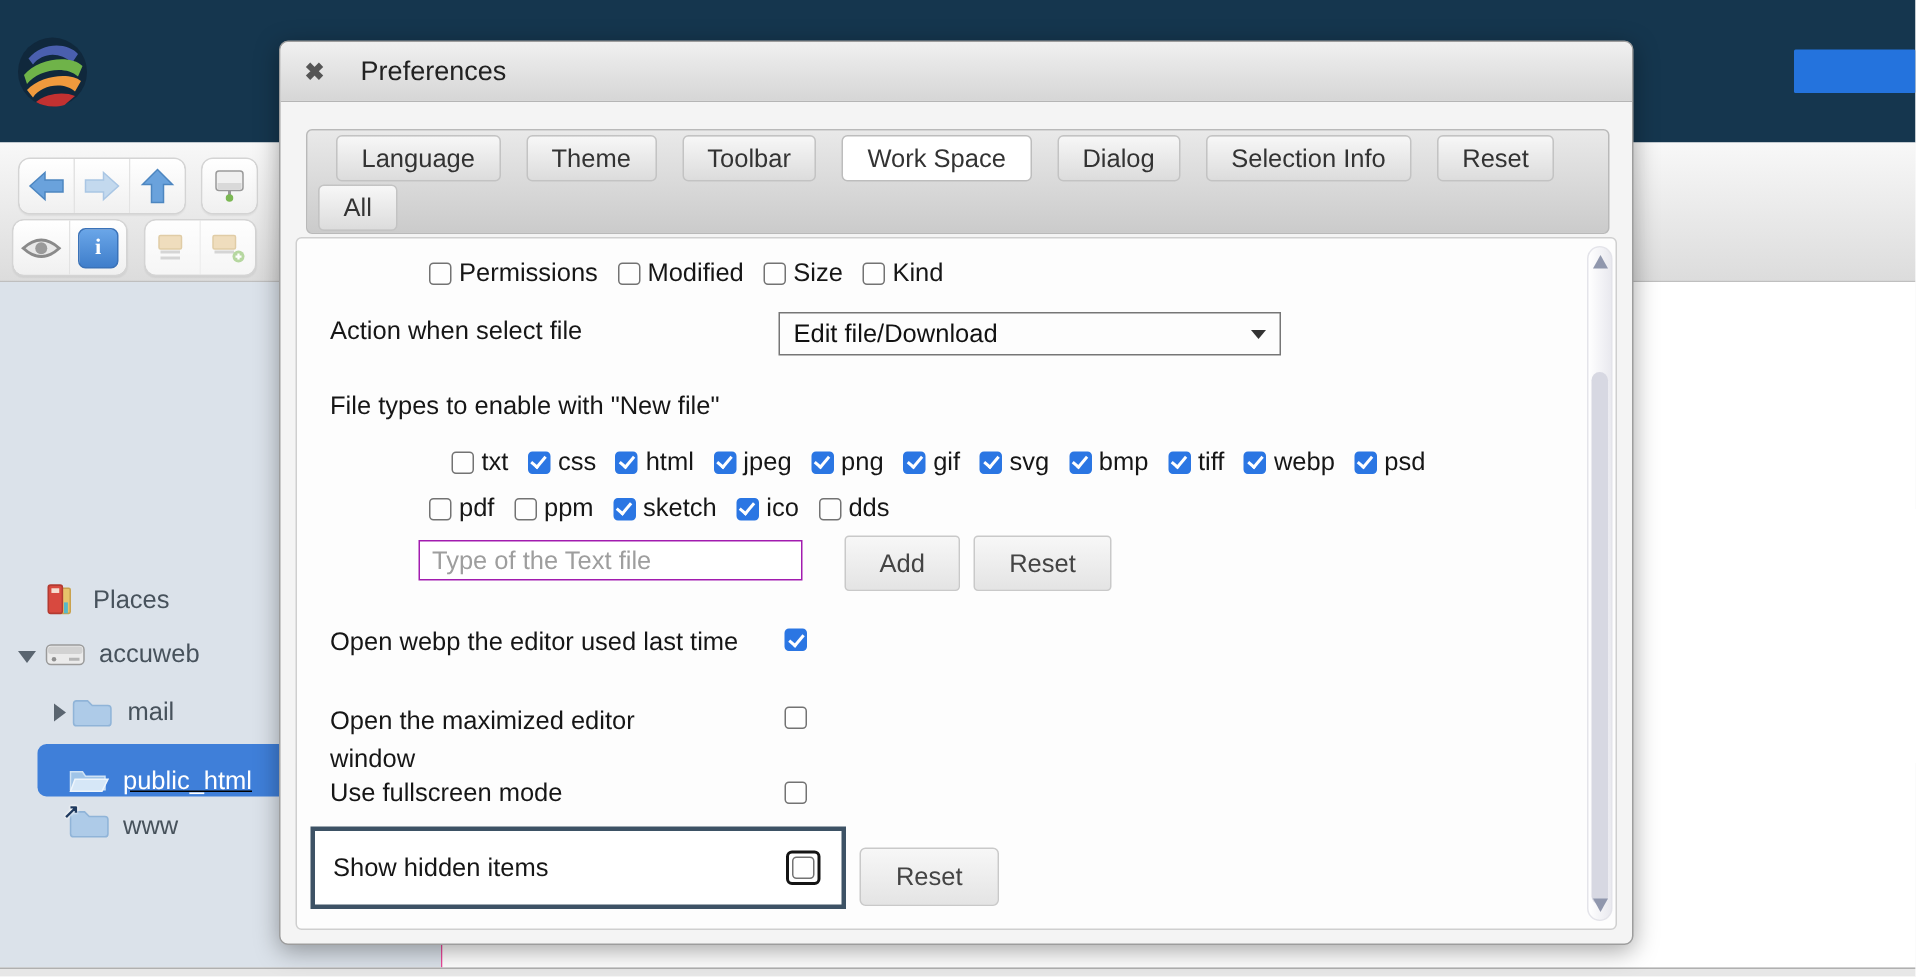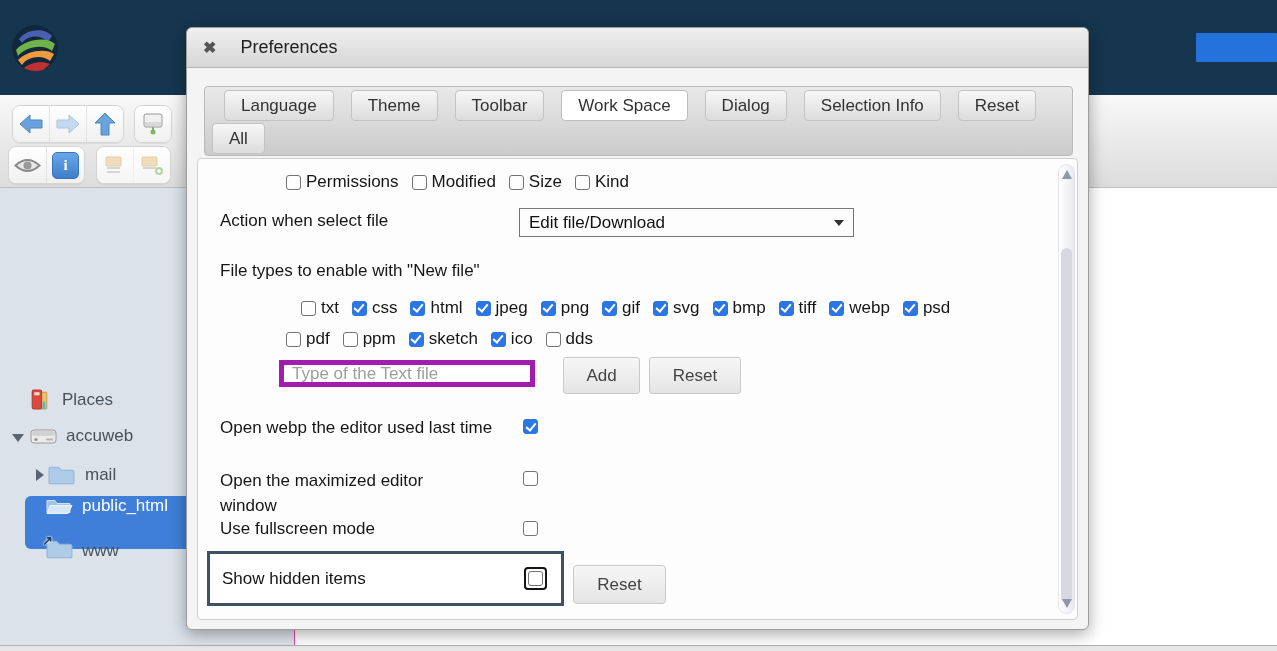--- a/index.html
+++ b/index.html
@@ -31,21 +31,21 @@
 
   .search-pill{left:1157px;top:103px;width:101px;height:37px;background:#fff;border:1px solid #e2e2e2;border-radius:19px;box-shadow:0 1px 2px rgba(0,0,0,.08);display:flex;align-items:center;justify-content:space-between;padding:0 13px;box-sizing:border-box;}
   .srch-close{color:#7d7d7d;font-size:15px;font-weight:bold;cursor:pointer;}
 
   
   .sidebar{left:0;top:188px;width:295px;height:457px;background:#dbe2ea;border-right:1px solid #ec4899;box-sizing:border-box;}
   .nav-label{font-size:17px;color:#47525c;white-space:nowrap;}
   .caret{width:0;height:0;}
   .caret.down{border-left:6px solid transparent;border-right:6px solid transparent;border-top:8px solid #5a6570;}
   .caret.right{border-top:6px solid transparent;border-bottom:6px solid transparent;border-left:8px solid #5a6570;}
-  .navpill{left:25px;top:308px;width:225px;height:53px;background:#3f7fd9;border-radius:6px;display:flex;align-items:flex-start;padding-left:20px;box-sizing:border-box;gap:9px;}
+  .navpill{left:25px;top:308px;width:225px;height:35px;background:#3f7fd9;border-radius:6px;display:flex;align-items:flex-end;padding-left:20px;box-sizing:border-box;gap:9px;text-decoration:underline;}
   .navpill .nav-label{color:#ffffff;}
   .shortcut{font-size:13px;font-weight:bold;color:#1f3a5f;text-shadow:0 0 2px #fff,0 0 2px #fff;}
 
   
   .workspace{left:295px;top:188px;width:982px;height:457px;background:#ffffff;}
   .empty-msg{position:absolute;left:262px;top:182px;width:520px;text-align:center;color:#9f9f9f;font-weight:bold;font-size:26px;line-height:40px;}
 
   .statusbar{left:0;top:645px;width:1277px;height:6px;background:#e7e7e7;border-top:1px solid #b0b0b0;box-sizing:border-box;}
 
   
@@ -62,21 +62,21 @@
 
   .dlg-body{left:10px;top:130px;width:881px;height:462px;background:rgba(255,255,255,0.78);border:1px solid #cfcfcf;border-radius:4px;box-sizing:border-box;}
   .lbl{font-size:17px;color:#161616;}
   .cbrow{position:absolute;display:flex;gap:13px;}
   .ft{display:inline-flex;align-items:center;gap:5px;font-size:17px;color:#161616;cursor:pointer;justify-content:space-between;}
   .cb{width:15px;height:15px;box-sizing:border-box;border:1px solid #737373;border-radius:3px;background:#fefefe;display:inline-flex;align-items:center;justify-content:center;flex:none;}
   .cb.on{background:#2b76e3;border-color:#2b76e3;}
   .cb.on::after{content:"";display:block;width:4px;height:8px;border:solid #fff;border-width:0 2px 2px 0;transform:rotate(40deg);margin-top:-2px;}
   .sel{left:321px;top:49px;width:335px;height:29px;border:1px solid #767676;background:#fdfdfd;display:flex;align-items:center;justify-content:space-between;padding:0 9px;box-sizing:border-box;font-size:17px;color:#111;cursor:pointer;}
   .sel-chev{width:0;height:0;border-left:5px solid transparent;border-right:5px solid transparent;border-top:6px solid #333;}
-  .txtin{left:81px;top:201px;width:256px;height:27px;border:5px solid #a21caf;box-sizing:border-box;font-size:17px;padding:0 8px;color:#333;font-family:"Liberation Sans",sans-serif;}
+  .txtin{left:81px;top:201px;width:256px;height:27px;border:1px solid #a21caf;box-sizing:border-box;font-size:17px;padding:0 8px;color:#333;font-family:"Liberation Sans",sans-serif;}
   .txtin::placeholder{color:#9e9e9e;}
   .btn{background:linear-gradient(#f7f7f7,#e4e4e4);border:1px solid #c9c9c9;border-radius:3px;font-size:17px;color:#444;display:flex;align-items:center;justify-content:center;cursor:pointer;box-sizing:border-box;}
   .hi-box{left:9px;top:392px;width:357px;height:55px;border:3px solid #3d5265;background:#fff;box-sizing:border-box;display:flex;align-items:center;justify-content:space-between;padding:0 14px 0 12px;}
   .focus-ring{border:2px solid #141414;border-radius:4px;padding:2px;display:inline-flex;}
 
   
   .vscroll{left:860px;top:5px;width:17px;height:450px;background:linear-gradient(90deg,#ffffff,#e9e9ef);border:1px solid #e4e4ea;border-radius:9px;box-sizing:border-box;}
   .vthumb{position:absolute;left:2px;right:2px;top:83px;height:355px;background:#d7d8e2;border-radius:8px;}
   .sarr{position:absolute;left:3px;width:0;height:0;border-left:5px solid transparent;border-right:5px solid transparent;}
   .sarr.up{top:5px;border-bottom:9px solid #9097ad;}

